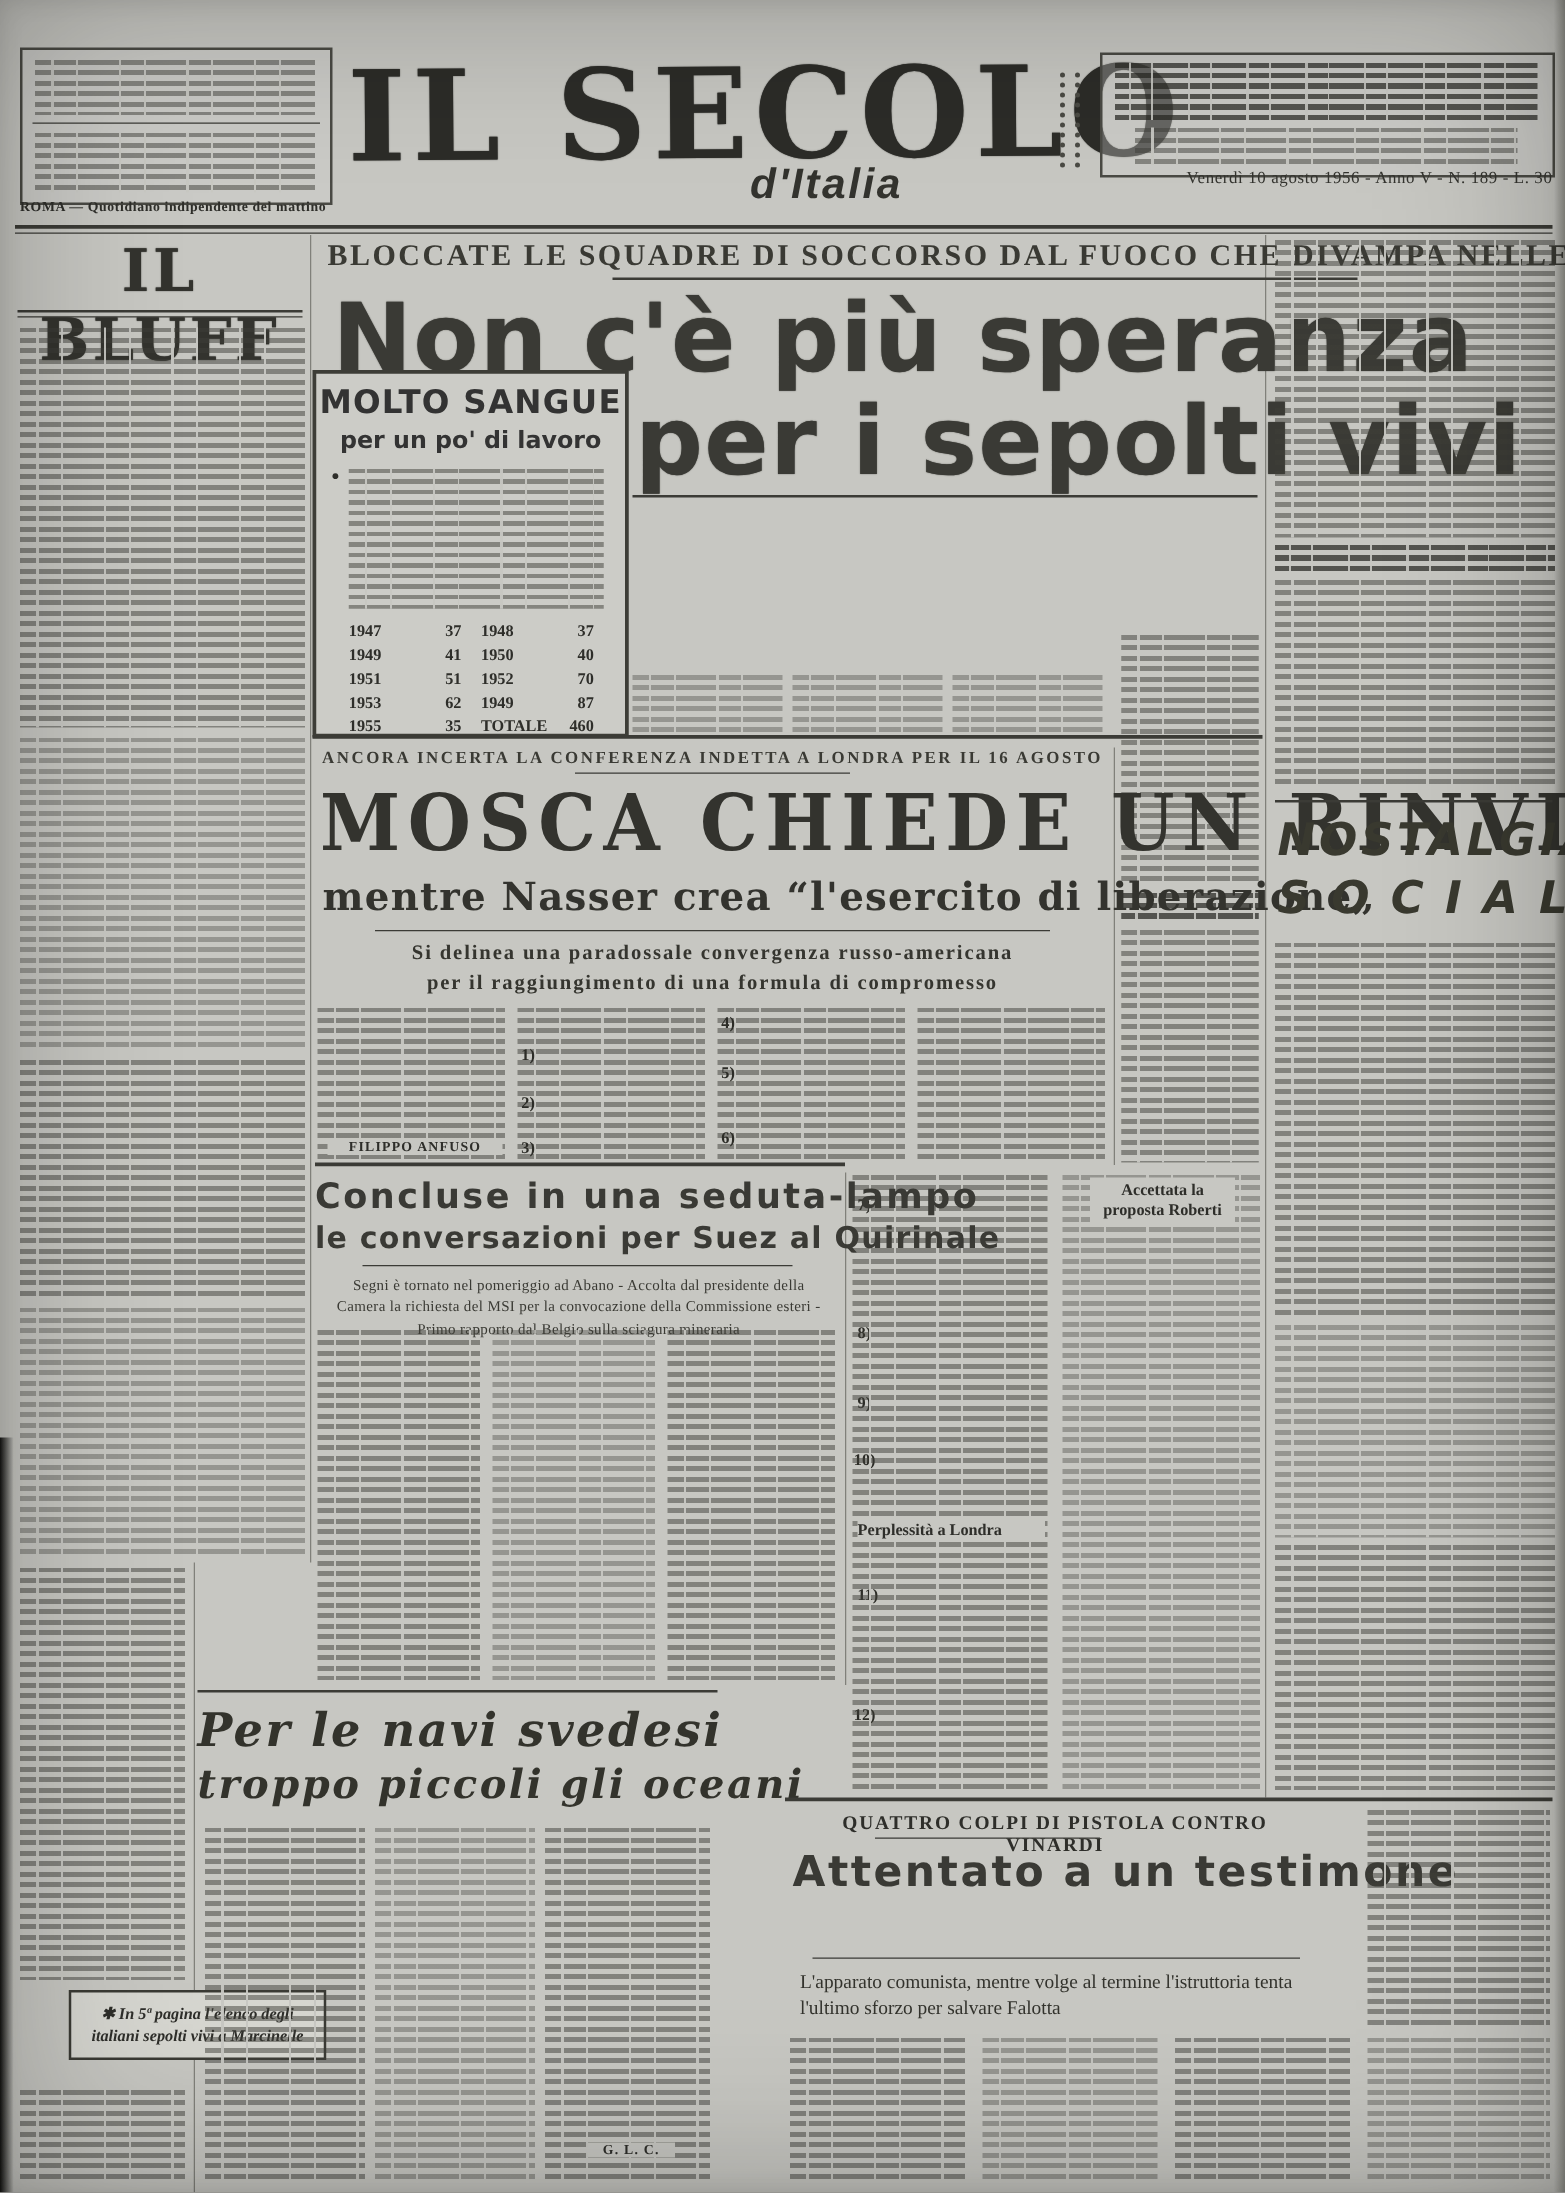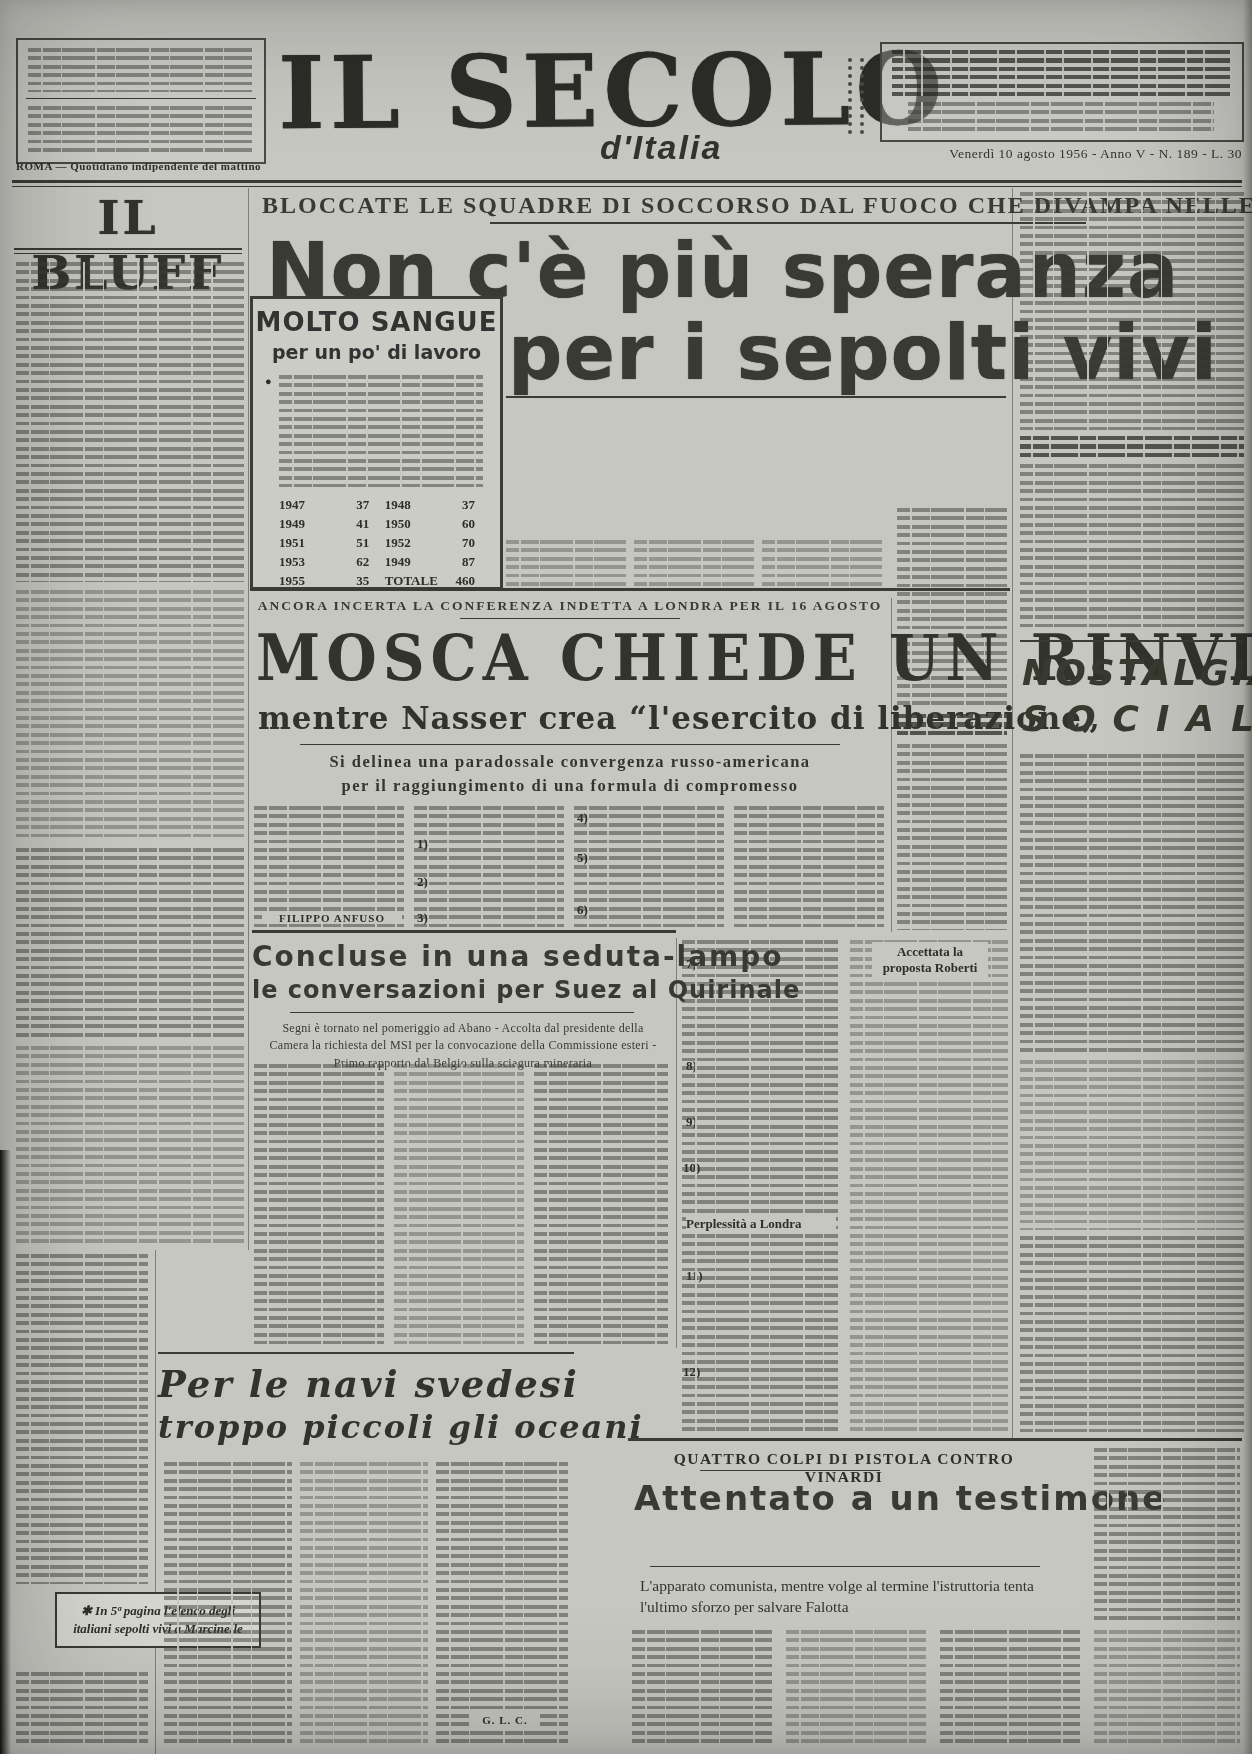--- a/index.html
+++ b/index.html
@@ -83,21 +83,21 @@
 
   <div class="abs masthead" style="left:278px;top:32px;">IL SECOLO</div>
   <div class="abs masthead-sub" style="left:600px;top:128px;">d'Italia</div>
   <div class="abs dots" style="left:848px;top:58px;height:76px;"></div>
   <div class="abs dots" style="left:860px;top:58px;height:76px;"></div>
 
   <div class="abs infobox" style="left:880px;top:42px;width:360px;height:96px;">
     <div class="g dk" style="left:10px;top:6px;width:338px;height:46px;"></div>
     <div class="g" style="left:26px;top:58px;width:306px;height:30px;"></div>
   </div>
-  <div class="abs dateline" style="left:860px;top:146px;width:382px;text-align:right;">Venerdì 10 agosto 1956 - Anno V - N. 189 - L. 30</div>
+  <div class="abs dateline" style="left:860px;top:134px;width:382px;text-align:right;">Venerdì 10 agosto 1956 - Anno V - N. 189 - L. 30</div>
 
   <div class="rule" style="left:12px;top:180px;width:1230px;height:3px;"></div>
   <div class="rule" style="left:12px;top:186px;width:1230px;height:1px;"></div>
 
   <div class="vrule" style="left:248px;top:188px;height:1062px;"></div>
   <div class="vrule" style="left:155px;top:1250px;height:504px;"></div>
   <div class="vrule" style="left:1012px;top:188px;height:1250px;"></div>
   <div class="vrule" style="left:676px;top:938px;height:410px;"></div>
   <div class="vrule" style="left:891px;top:598px;height:334px;"></div>
 
@@ -152,21 +152,21 @@
             <span>35</span>
           </div>
       </div>
       <div class="scol">
         <div class="srow">
             <span>1948</span>
             <span>37</span>
           </div>
         <div class="srow">
             <span>1950</span>
-            <span>60</span>
+            <span>40</span>
           </div>
         <div class="srow">
             <span>1952</span>
             <span>70</span>
           </div>
         <div class="srow">
             <span>1949</span>
             <span>87</span>
           </div>
         <div class="srow">

